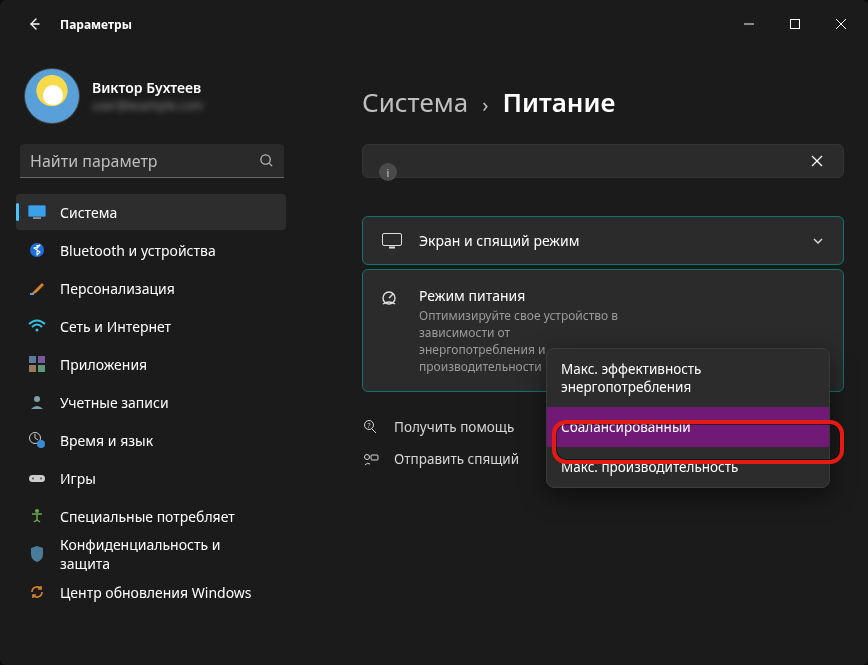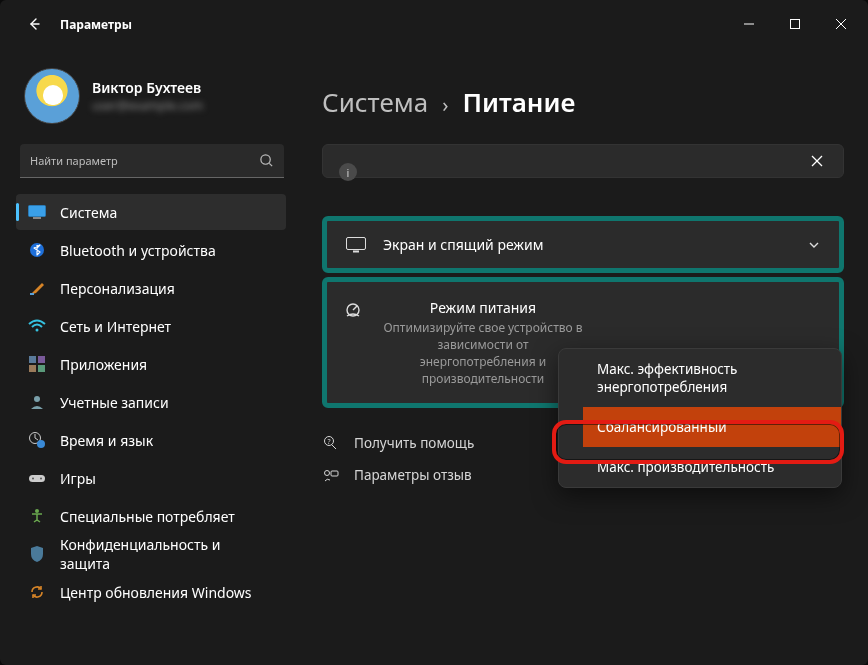--- a/index.html
+++ b/index.html
@@ -6,32 +6,32 @@
   body { background: #0b0b0b; width: 868px; height: 665px; overflow: hidden; color: #fff; }
   .window { width: 868px; height: 665px; background: #1b1b1b; position: relative; border-radius: 6px; overflow: hidden; }
 
   
   .titlebar { height: 48px; display: flex; align-items: center; padding: 0 4px 0 14px; }
   .back-btn { width: 40px; height: 40px; display: flex; align-items: center; justify-content: center; color: #fff; border-radius: 4px; }
   .title-text { font-size: 12px; color: #fff; margin-left: 6px; font-weight: bold; }
   .win-controls { margin-left: auto; display: flex; }
   .win-btn { width: 46px; height: 32px; display: flex; align-items: center; justify-content: center; color: #fff; }
 
-  .body-area { display: flex; height: calc(665px - 48px); }
+  .body-area { display: flex; height: calc(665px - 48px); gap: 40px; }
 
   
   .sidebar { width: 300px; padding: 16px 0 0 16px; display: flex; flex-direction: column; }
   .user-block { display: flex; align-items: center; gap: 12px; padding: 4px 8px 16px 8px; }
   .avatar { width: 56px; height: 56px; border-radius: 50%; background: radial-gradient(circle at 50% 40%, #f7d94c 0 36%, #5aa0d8 38% 100%); border: 1px solid #444; position: relative; overflow: hidden; }
   .avatar::after { content: ""; position: absolute; left: 18px; top: 16px; width: 20px; height: 20px; background: #fff; border-radius: 50% 50% 45% 45%; }
   .user-name { font-size: 14px; font-weight: 600; }
   .user-email { font-size: 12px; color: #8b8b8b; filter: blur(3px); }
 
   .search { margin: 4px 16px 12px 4px; height: 34px; background: #2a2a2a; border-bottom: 1px solid #666; border-radius: 4px 4px 0 0; display: flex; align-items: center; padding: 0 10px; }
-  .search input { flex: 1; background: transparent; border: none; outline: none; color: #eab308; font-size: 11px; }
+  .search input { flex: 1; background: transparent; border: none; outline: none; color: #eab308; font-size: 16px; }
   .search input::placeholder { color: #bdbdbd; }
   .search-icon { color: #bdbdbd; }
 
   .nav { display: flex; flex-direction: column; gap: 2px; margin-top: 4px; }
   .nav-item { display: flex; align-items: center; gap: 14px; height: 36px; padding: 0 12px; margin-right: 14px; border-radius: 4px; font-size: 14px; color: #fff; cursor: default; position: relative; }
   .nav-item.active { background: #2d2d2d; }
   .nav-item.active::before { content: ""; position: absolute; left: 0; top: 9px; bottom: 9px; width: 3px; background: #4cc2ff; border-radius: 2px; }
   .nav-icon { width: 18px; height: 18px; display: inline-flex; align-items: center; justify-content: center; }
 
   
@@ -40,30 +40,30 @@
   .bc-parent { font-size: 26px; color: #bfbfbf; font-weight: 400; }
   .bc-sep { font-size: 20px; color: #bfbfbf; }
   .bc-current { font-size: 26px; font-weight: 600; }
 
   .banner { background: #2b2b2b; border: 1px solid #333; border-radius: 6px; padding: 16px 48px 16px 48px; position: relative; margin-bottom: 38px; }
   .banner-info-icon { position: absolute; left: 16px; top: 18px; width: 18px; height: 18px; border-radius: 50%; background: #4a4a4a; display: flex; align-items: center; justify-content: center; font-size: 11px; color: #ccc; }
   .banner-text { font-size: 13.5px; line-height: 1.5; color: #e8e8e8; }
   .banner-link { display: block; margin-top: 10px; font-size: 13.5px; color: #7a8a9a; }
   .banner-close { position: absolute; right: 10px; top: 50%; transform: translateY(-50%); width: 32px; height: 32px; display: flex; align-items: center; justify-content: center; color: #fff; border-radius: 4px; }
 
-  .card { background: #2b2b2b; border: 5px solid #0f766e; border-radius: 6px; display: flex; align-items: center; padding: 14px 18px; margin-bottom: 4px; position: relative; }
+  .card { background: #2b2b2b; border: 1px solid #0f766e; border-radius: 6px; display: flex; align-items: center; padding: 14px 18px; margin-bottom: 4px; position: relative; }
   .card-icon { width: 22px; margin-right: 16px; color: #ddd; display: flex; align-items: center; justify-content: center; }
   .card-title { font-size: 14px; }
   .card-sub { font-size: 12px; color: #9a9a9a; margin-top: 2px; }
   .card-chevron { margin-left: auto; color: #ddd; }
 
   
-  .dropdown { position: absolute; top: 348px; right: 26px; width: 284px; background: #2c2c2c; border: 1px solid #3a3a3a; border-radius: 8px; overflow: visible; box-shadow: 0 8px 24px rgba(0,0,0,0.5); z-index: 5; padding-left: 24px; }
+  .dropdown { position: absolute; top: 348px; right: 38px; width: 284px; background: #2c2c2c; border: 1px solid #3a3a3a; border-radius: 8px; overflow: visible; box-shadow: 0 8px 24px rgba(0,0,0,0.5); z-index: 5; }
   .dd-item { padding: 11px 14px; font-size: 13.5px; color: #fff; }
-  .dd-item:hover, .dd-item.hover { background: #c2410c; }
+  .dd-item:hover, .dd-item.hover { background: #701a75; }
   .dd-item:first-child { border-radius: 8px 8px 0 0; }
   .dd-item:last-child { border-radius: 0 0 8px 8px; }
   .highlight-ring { position: absolute; border: 4px solid #e31b13; border-radius: 14px; pointer-events: none; z-index: 6; box-shadow: 0 0 0 1px rgba(0,0,0,0.5) inset; }
 
   .footer-links { margin-top: 26px; display: flex; flex-direction: column; gap: 14px; }
   .flink { display: flex; align-items: center; gap: 14px; font-size: 13.5px; color: #d6d6d6; }
   .flink-icon { width: 18px; height: 18px; display: flex; align-items: center; justify-content: center; color: #d6d6d6; }
 
   svg { display: block; }
 </style>
@@ -263,21 +263,21 @@
       </div>
 
       <div class="card" style="align-items:flex-start;padding-top:16px;padding-bottom:16px;">
         <div class="card-icon" style="margin-top:4px;">
           <svg width="22" height="16" viewBox="0 0 22 16">
               <circle cx="8" cy="8" r="6" stroke="#ddd" fill="none" stroke-width="1.4"></circle>
               <path d="M8 8 L12 4" stroke="#ddd" stroke-width="1.4"></path>
               <path d="M2 14 Q8 10 14 14" stroke="#ddd" fill="none" stroke-width="1.4"></path>
             </svg>
         </div>
-        <div style="max-width:200px;text-align:center;">
+        <div style="max-width:200px;">
           <div class="card-title">Режим питания</div>
           <div class="card-sub">Оптимизируйте свое устройство в зависимости от энергопотребления и производительности</div>
         </div>
       </div>
 
       <div class="footer-links">
         <div class="flink">
           <span class="flink-icon">
             <svg width="16" height="16">
                 <circle cx="6" cy="6" r="4.5" stroke="#d6d6d6" fill="none"></circle>
@@ -288,21 +288,21 @@
           <span>Получить помощь</span>
         </div>
         <div class="flink">
           <span class="flink-icon">
             <svg width="16" height="16">
                 <circle cx="4" cy="6" r="2.5" stroke="#d6d6d6" fill="none"></circle>
                 <rect x="8" y="4" width="7" height="5" rx="1" stroke="#d6d6d6" fill="none"></rect>
                 <path d="M2 14 Q4 11 7 13" stroke="#d6d6d6" fill="none"></path>
               </svg>
           </span>
-          <span>Параметры отзыв</span>
+          <span>Отправить спящий</span>
         </div>
       </div>
     </div>
   </div>
 
   <div class="dropdown">
     <div class="dd-item">Макс. эффективность энергопотребления</div>
     <div class="dd-item hover">Сбалансированный</div>
     <div class="dd-item">Макс. производительность</div>
   </div>

